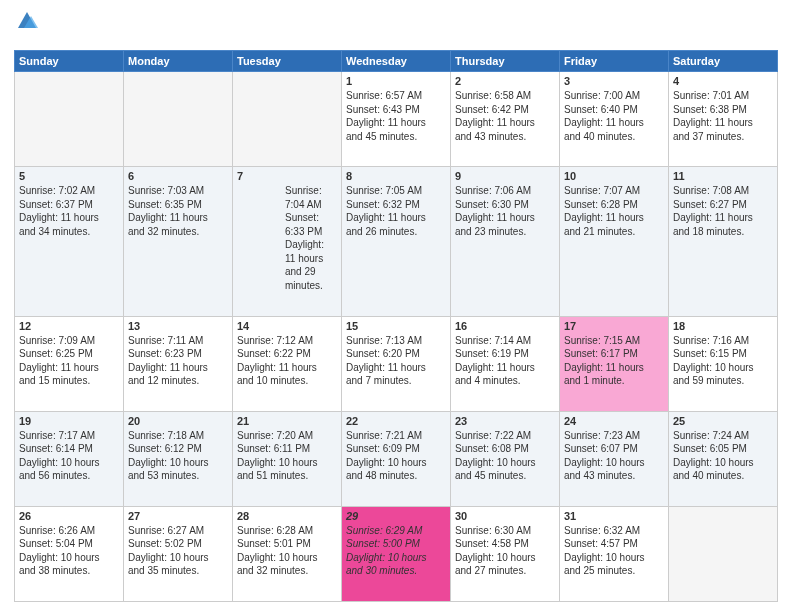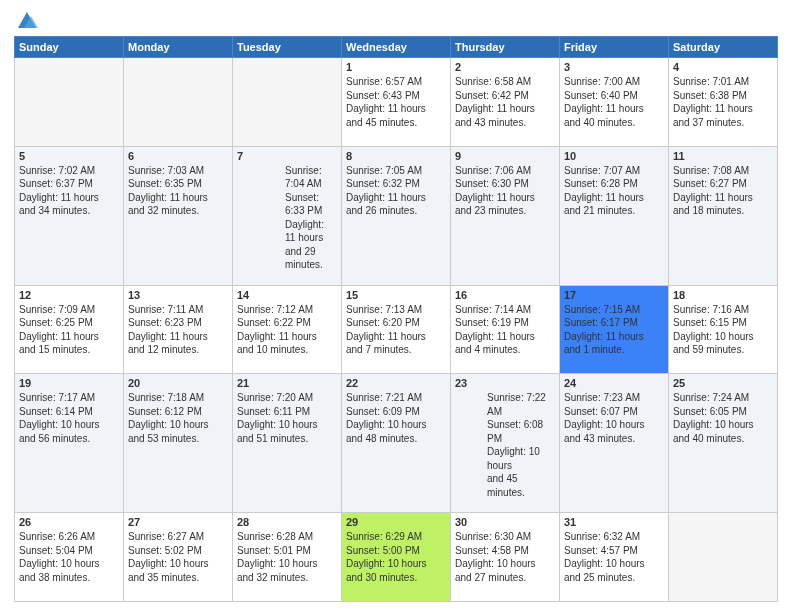--- a/index.html
+++ b/index.html
@@ -9,20 +9,21 @@
       font-family: Arial, sans-serif;
       background: #fff;
       overflow: hidden;
     }
     .page {
       width: 792px;
       height: 612px;
       padding: 10px 14px;
       display: flex;
       flex-direction: column;
+      gap: 14px;
     }
     .header {
       display: flex;
       justify-content: space-between;
       align-items: flex-start;
       margin-bottom: 8px;
     }
     .logo {
       display: flex;
       align-items: center;
@@ -238,21 +239,21 @@
 Daylight: 11 hours
 and 7 minutes.</div>
           </td>
           <td style="background: rgb(255, 255, 255);">
             <span class="day-number">16</span>
             <div class="day-info" style="white-space: pre-line;">Sunrise: 7:14 AM
 Sunset: 6:19 PM
 Daylight: 11 hours
 and 4 minutes.</div>
           </td>
-          <td style="background: #3b82f6;">
+          <td style="background: #f9a8d4;">
             <span class="day-number">17</span>
             <div class="day-info" style="white-space: pre-line;">Sunrise: 7:15 AM
 Sunset: 6:17 PM
 Daylight: 11 hours
 and 1 minute.</div>
           </td>
           <td style="background: rgb(255, 255, 255);">
             <span class="day-number">18</span>
             <div class="day-info" style="white-space: pre-line;">Sunrise: 7:16 AM
 Sunset: 6:15 PM
@@ -284,21 +285,21 @@
           </td>
           <td style="background: rgb(240, 244, 248);">
             <span class="day-number">22</span>
             <div class="day-info" style="white-space: pre-line;">Sunrise: 7:21 AM
 Sunset: 6:09 PM
 Daylight: 10 hours
 and 48 minutes.</div>
           </td>
           <td style="background: rgb(240, 244, 248);">
             <span class="day-number">23</span>
-            <div class="day-info" style="white-space: pre-line; margin-left: 32px;">Sunrise: 7:22 AM
+            <div class="day-info" style="white-space: pre-line;">Sunrise: 7:22 AM
 Sunset: 6:08 PM
 Daylight: 10 hours
 and 45 minutes.</div>
           </td>
           <td style="background: rgb(240, 244, 248);">
             <span class="day-number">24</span>
             <div class="day-info" style="white-space: pre-line;">Sunrise: 7:23 AM
 Sunset: 6:07 PM
 Daylight: 10 hours
 and 43 minutes.</div>
@@ -326,21 +327,21 @@
 Daylight: 10 hours
 and 35 minutes.</div>
           </td>
           <td style="background: rgb(255, 255, 255);">
             <span class="day-number">28</span>
             <div class="day-info" style="white-space: pre-line;">Sunrise: 6:28 AM
 Sunset: 5:01 PM
 Daylight: 10 hours
 and 32 minutes.</div>
           </td>
-          <td style="background: #bef264;">
+          <td style="background: #ec4899; font-style: italic;">
             <span class="day-number">29</span>
             <div class="day-info" style="white-space: pre-line;">Sunrise: 6:29 AM
 Sunset: 5:00 PM
 Daylight: 10 hours
 and 30 minutes.</div>
           </td>
           <td style="background: rgb(255, 255, 255);">
             <span class="day-number">30</span>
             <div class="day-info" style="white-space: pre-line;">Sunrise: 6:30 AM
 Sunset: 4:58 PM

